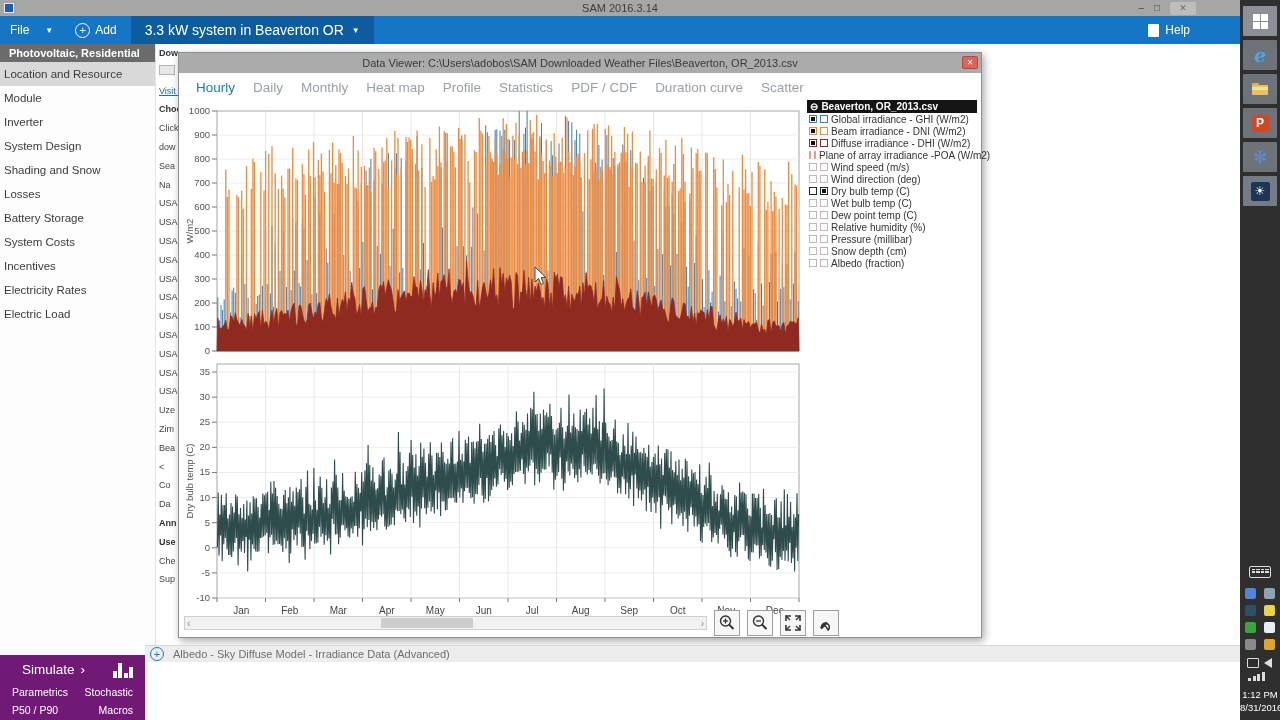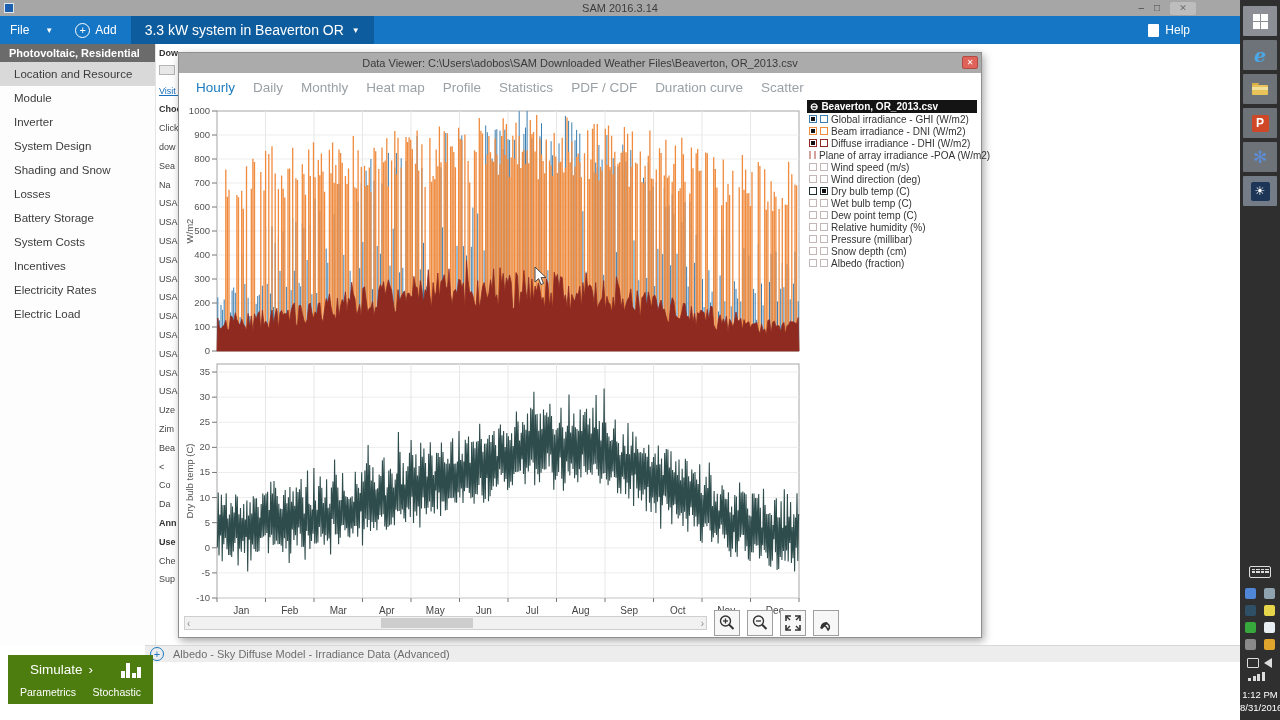--- a/index.html
+++ b/index.html
@@ -24,21 +24,21 @@
   #add-circle { width:15px; height:15px; border:1.5px solid #fff; border-radius:50%; text-align:center; line-height:13px; font-size:11px; }
   #project-tab { margin-left:14px; height:28px; background:#0d5c9e; padding:0 14px; font-size:14px;
     display:flex; align-items:center; gap:8px; }
   #help-area { margin-left:auto; margin-right:50px; display:flex; align-items:center; gap:6px; font-size:12px; }
   #help-icon { width:11px; height:13px; background:#fff; border-radius:1px; }
 
   
   #sidebar { position:absolute; left:0; top:44px; width:155px; height:601px; background:#fdfdfd; }
   #sidebar-header { height:18px; background:#6b6b6b; color:#fff; font-weight:bold; font-size:11px;
     line-height:18px; padding-left:9px; }
-  .side-item { height:24px; line-height:24px; padding-left:14px; font-size:11.5px; color:#3c3c3c; cursor:default; }
+  .side-item { height:24px; line-height:24px; padding-left:4px; font-size:11.5px; color:#3c3c3c; cursor:default; }
   .side-item.sel { background:#d9d9d9; }
 
   
   #form-strip { position:absolute; left:155px; top:44px; width:23px; height:601px; background:#fff;
     overflow:hidden; border-left:1px solid #e4e4e4; }
   .frag { font-size:9px; color:#444; height:18.8px; line-height:18.8px; padding-left:3px; white-space:nowrap; }
   .frag.b { font-weight:bold; color:#333; }
   .frag.l { color:#1a6fbd; text-decoration:underline; }
   .frag.btn span { display:inline-block; width:16px; height:10px; background:#e8e8e8; border:1px solid #b5b5b5; }
 
@@ -74,21 +74,21 @@
   .tool-btn { width:26px; height:26px; background:#f7f7f7; border:1px solid #9f9f9f;
     display:flex; align-items:center; justify-content:center; }
 
   
   #statusbar { position:absolute; left:145px; top:645px; width:1095px; height:17px; background:#ededed;
     border-top:1px solid #d8d8d8; display:flex; align-items:center; }
   #status-plus { width:14px; height:14px; border:1.5px solid #1a79c0; border-radius:50%; color:#1a79c0;
     font-size:11px; line-height:12px; text-align:center; margin-left:5px; }
   #status-text { font-size:11px; color:#6e6e6e; margin-left:9px; }
 
-  #sim-panel { position:absolute; left:8px; top:655px; width:145px; height:49px; background:#4d7c0f; color:#fff; }
+  #sim-panel { position:absolute; left:0; top:655px; width:145px; height:65px; background:#701a75; color:#fff; }
   #sim-row1 { height:28px; display:flex; align-items:center; padding:0 12px 0 22px; justify-content:space-between; }
   #simulate-label { font-size:13.5px; display:flex; gap:6px; align-items:center; }
   #sim-chart-icon { display:flex; align-items:flex-end; gap:1.5px; height:17px; }
   #sim-chart-icon i { display:block; width:4px; background:#fff; }
   .sim-row { height:18px; display:flex; justify-content:space-between; padding:0 12px; font-size:10.5px; align-items:center; }
 
   
   #taskbar { position:absolute; left:1240px; top:0; width:40px; height:720px; background:#2f2f2f; }
   .tb-tile { position:absolute; left:3px; width:34px; height:30px; border-radius:1px;
     display:flex; align-items:center; justify-content:center; }

